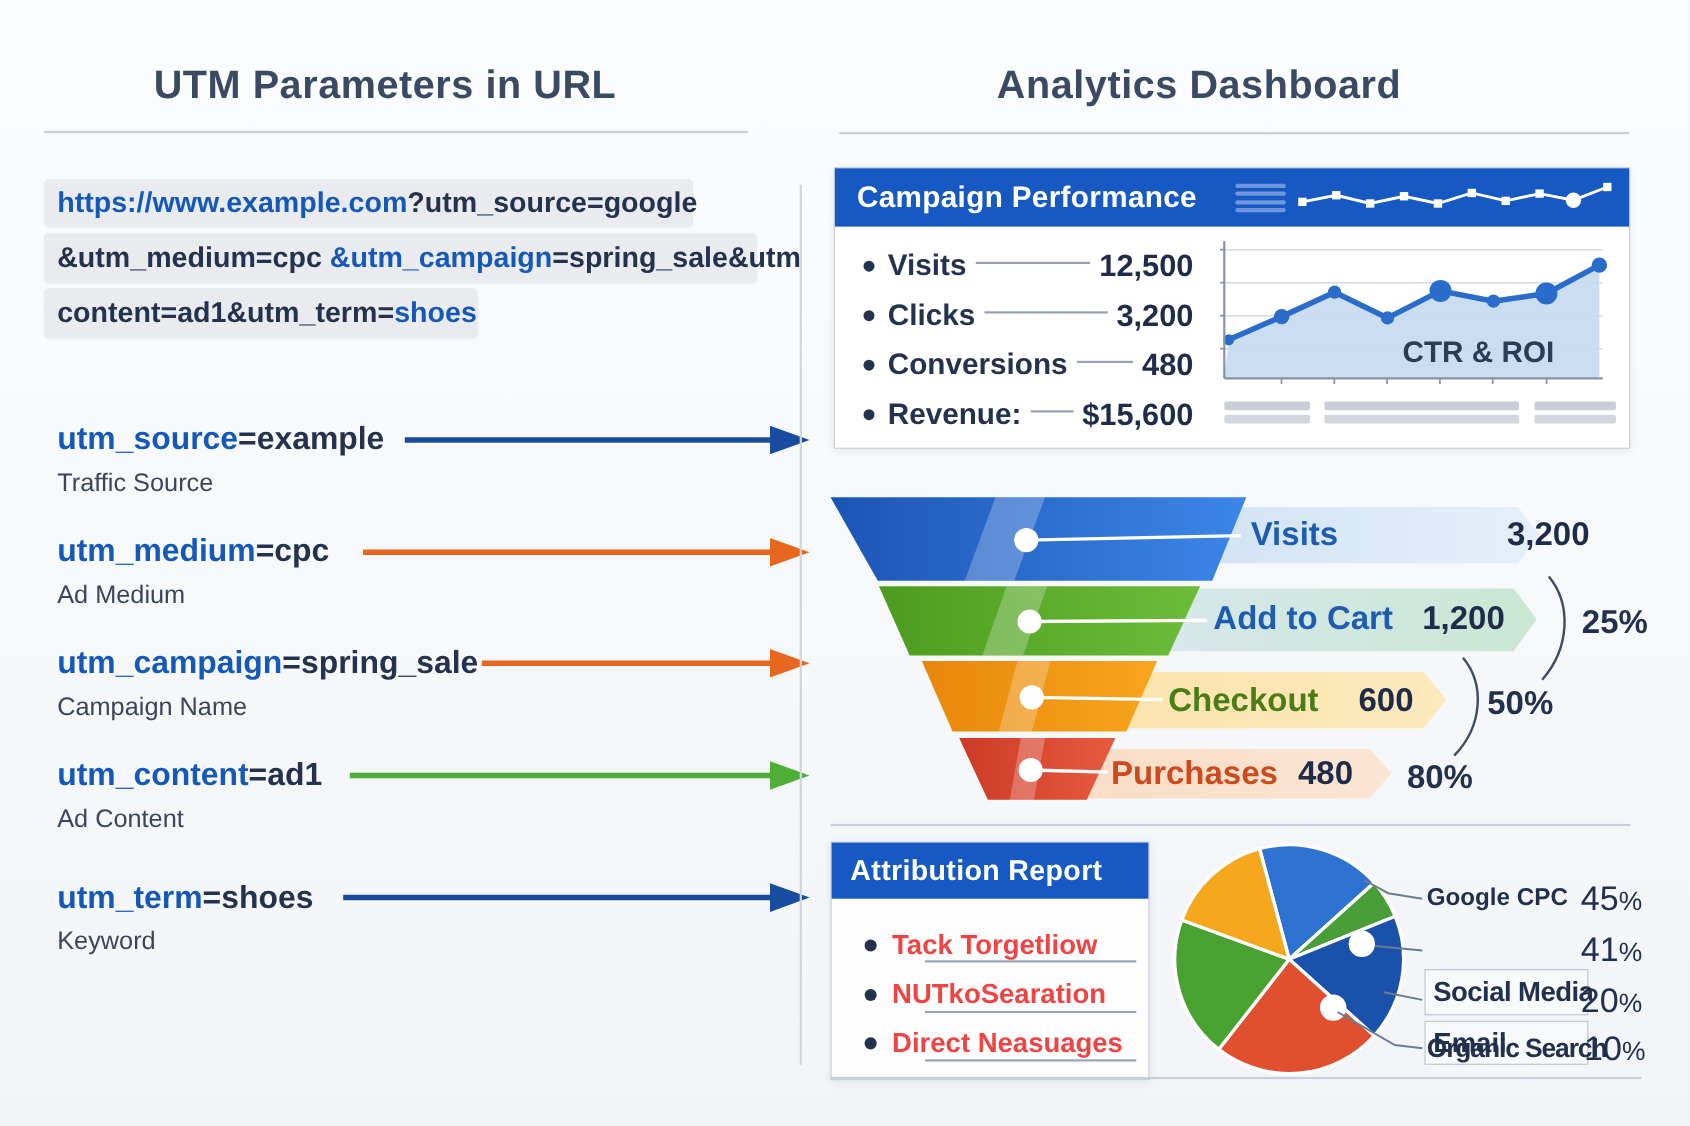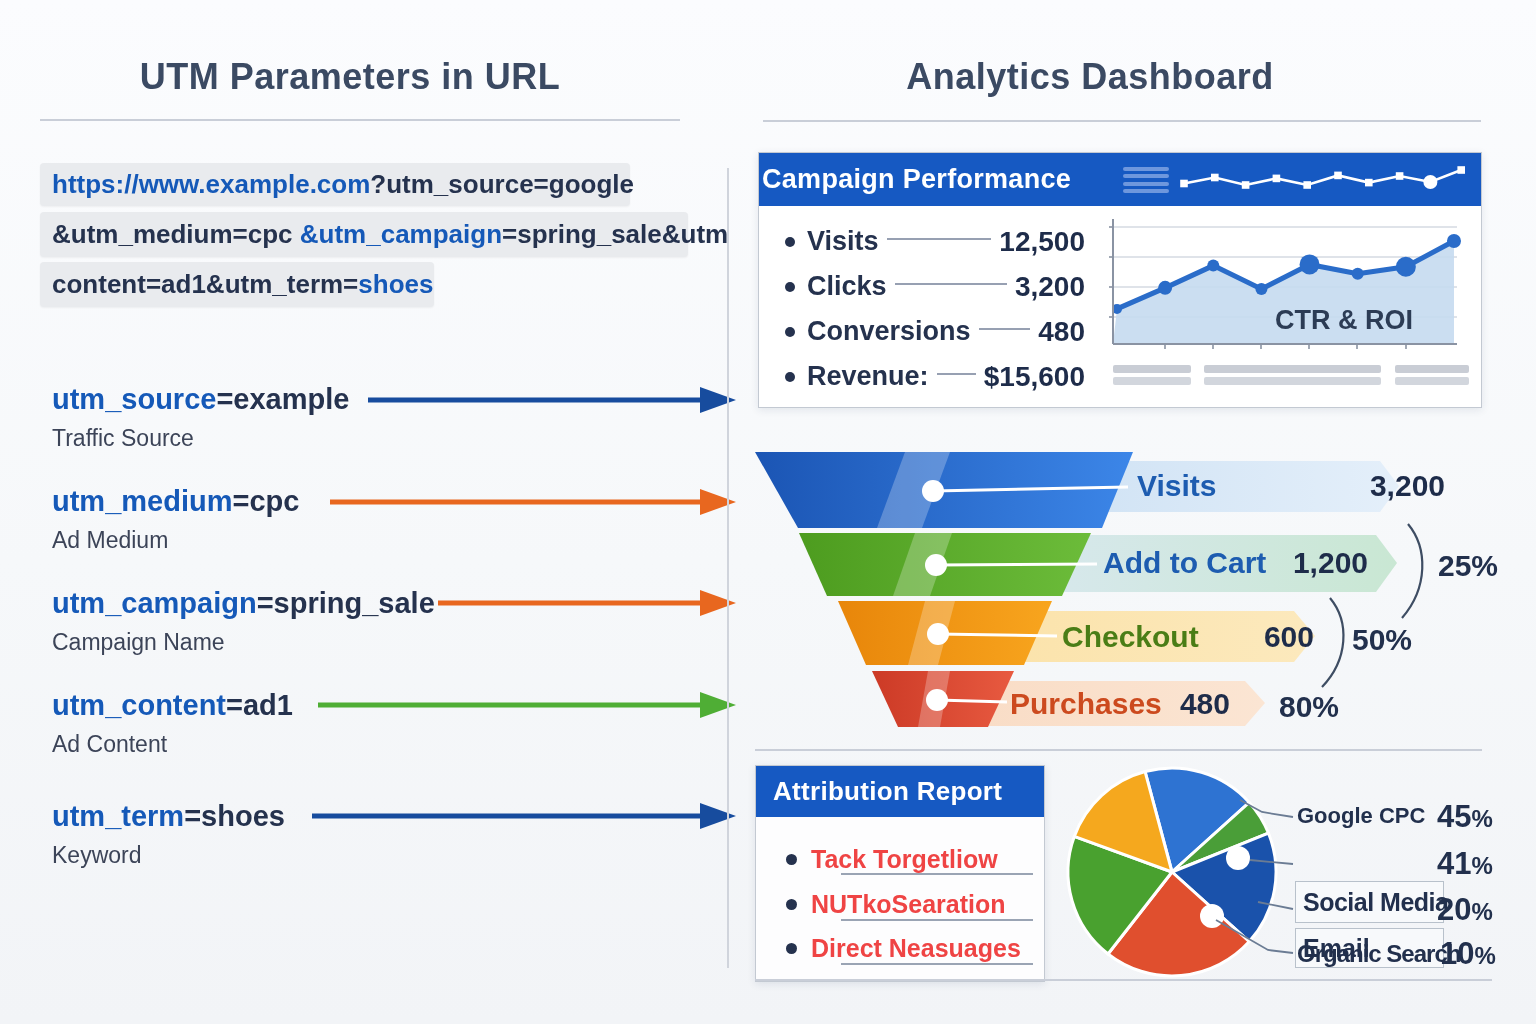--- a/index.html
+++ b/index.html
@@ -32,21 +32,21 @@
   .ph-bar.r2{background:#d2d6dd;}
   .flabel{position:absolute;font-size:30px;font-weight:bold;white-space:nowrap;}
   .fvalue{position:absolute;font-size:30px;font-weight:bold;color:#1e2c4a;text-align:right;white-space:nowrap;}
   .fpct{position:absolute;font-size:30px;font-weight:bold;color:#22304d;white-space:nowrap;}
   .bullet-row{position:absolute;display:flex;align-items:center;}
   .bullet-dot{width:11px;height:11px;border-radius:50%;background:#25324e;margin-right:14px;flex:none;}
   .bullet-text{font-size:25px;font-weight:600;color:#ef4444;white-space:nowrap;}
   .underline{position:absolute;height:1.5px;background:#9aa4b4;}
   .legend-label{position:absolute;font-size:25px;font-weight:600;color:#22304d;white-space:nowrap;}
   .legend-box{position:absolute;border:1.5px solid #b8c1cb;background:#f7f9fb;display:flex;align-items:center;padding-left:7px;margin-top:36px;}
-  .legend-value{position:absolute;font-size:31px;font-weight:bold;color:#22304d;white-space:nowrap;}
+  .legend-value{position:absolute;font-size:31px;font-weight:normal;color:#22304d;white-space:nowrap;}
   .legend-value .sym{font-size:24px;}
   .hamburger{position:absolute;display:flex;flex-direction:column;justify-content:center;gap:3.5px;}
   .hamburger div{width:46px;height:4px;background:#6e97dd;border-radius:2px;}
   svg{display:block;}
 </style>
 </head>
 <body>
 
 <div class="canvas">
 
@@ -184,21 +184,21 @@
     <div class="pdesc">Keyword</div>
   </div>
 
   <div class="vdiv" style="left:727px;top:168px;height:800px"></div>
 
   <div class="title" style="left:840px;top:56px;width:500px">Analytics Dashboard</div>
   <div class="hdiv" style="left:763px;top:120px;width:718px"></div>
 
   <div class="panel" style="left:758px;top:152px;width:722px;height:254px">
     <div class="panel-header" style="height:53px">
-      <div class="panel-title" style="padding-left:3px">Campaign Performance</div>
+      <div class="panel-title" style="padding-left:20px">Campaign Performance</div>
       <div class="hamburger" style="left:364px;top:8px;height:38px">
           <div></div>
           <div></div>
           <div></div>
           <div></div>
         </div>
       <svg id="sparkline" class="abs" style="left:420px;top:9px" width="292" height="36" viewBox="0 0 292 36">
           <polyline points="5,21.5 35.8,15.5 66.6,23 97.4,16.4 128.2,23 159,13.400000000000002 189.8,20.6 220.6,14 251.4,20 282.2,8" fill="none" stroke="#ffffff" stroke-width="2.6"></polyline>
           <rect x="1.2000000000000002" y="17.7" width="7.6" height="7.6" fill="#ffffff"></rect>
           <rect x="31.999999999999996" y="11.7" width="7.6" height="7.6" fill="#ffffff"></rect>
@@ -279,21 +279,21 @@
     <div class="ph-bar r2" style="left:354px;top:224px;width:78px"></div>
     <div class="ph-bar r2" style="left:445px;top:224px;width:177px"></div>
     <div class="ph-bar r2" style="left:636px;top:224px;width:74px"></div>
   </div>
 
   <div class="flabel" style="left:1137px;top:469px;color:var(--funnel-label-blue,#1d5cb0)">Visits</div>
   <div class="fvalue" style="left:1333px;top:469px;width:112px">3,200</div>
   <div class="flabel" style="left:1103px;top:546px;color:var(--funnel-label-blue,#1d5cb0)">Add to Cart</div>
   <div class="fvalue" style="left:1282px;top:546px;width:86px">1,200</div>
   <div class="flabel" style="left:1062px;top:620px;color:var(--checkout-text,#4a7d16)">Checkout</div>
-  <div class="fvalue" style="left:1246px;top:620px;width:68px">600</div>
+  <div class="fvalue" style="left:1217px;top:620px;width:68px">600</div>
   <div class="flabel" style="left:1010px;top:687px;color:var(--purchases-text,#cc4a1e)">Purchases</div>
   <div class="fvalue" style="left:1162px;top:687px;width:68px">480</div>
   <div class="fpct" style="left:1438px;top:549px">25%</div>
   <div class="fpct" style="left:1352px;top:623px">50%</div>
   <div class="fpct" style="left:1279px;top:690px">80%</div>
 
   <div class="hdiv" style="left:755px;top:749px;width:727px;height:1.5px"></div>
 
   <div class="panel" style="left:755px;top:765px;width:288px;height:215px;background:#fdfdfe">
     <div class="panel-header" style="height:51px">

